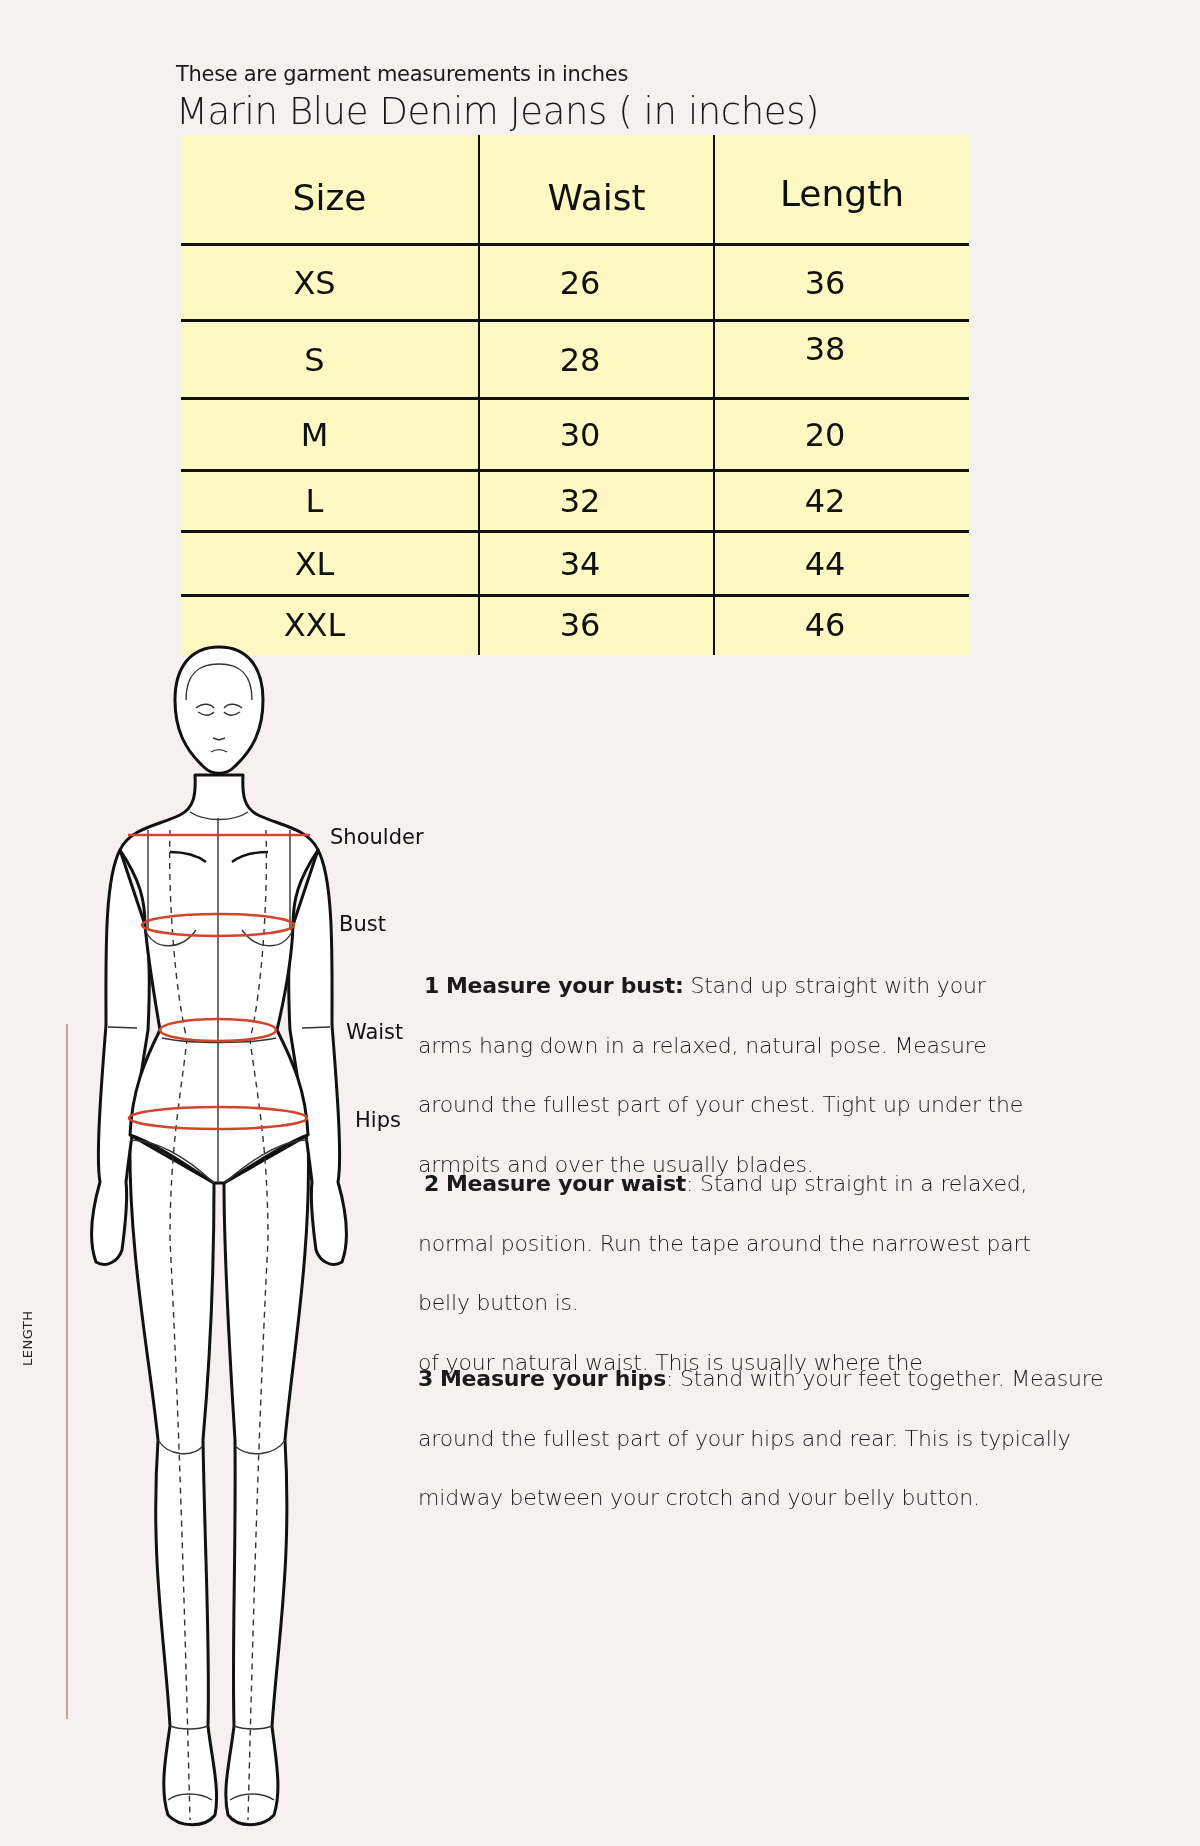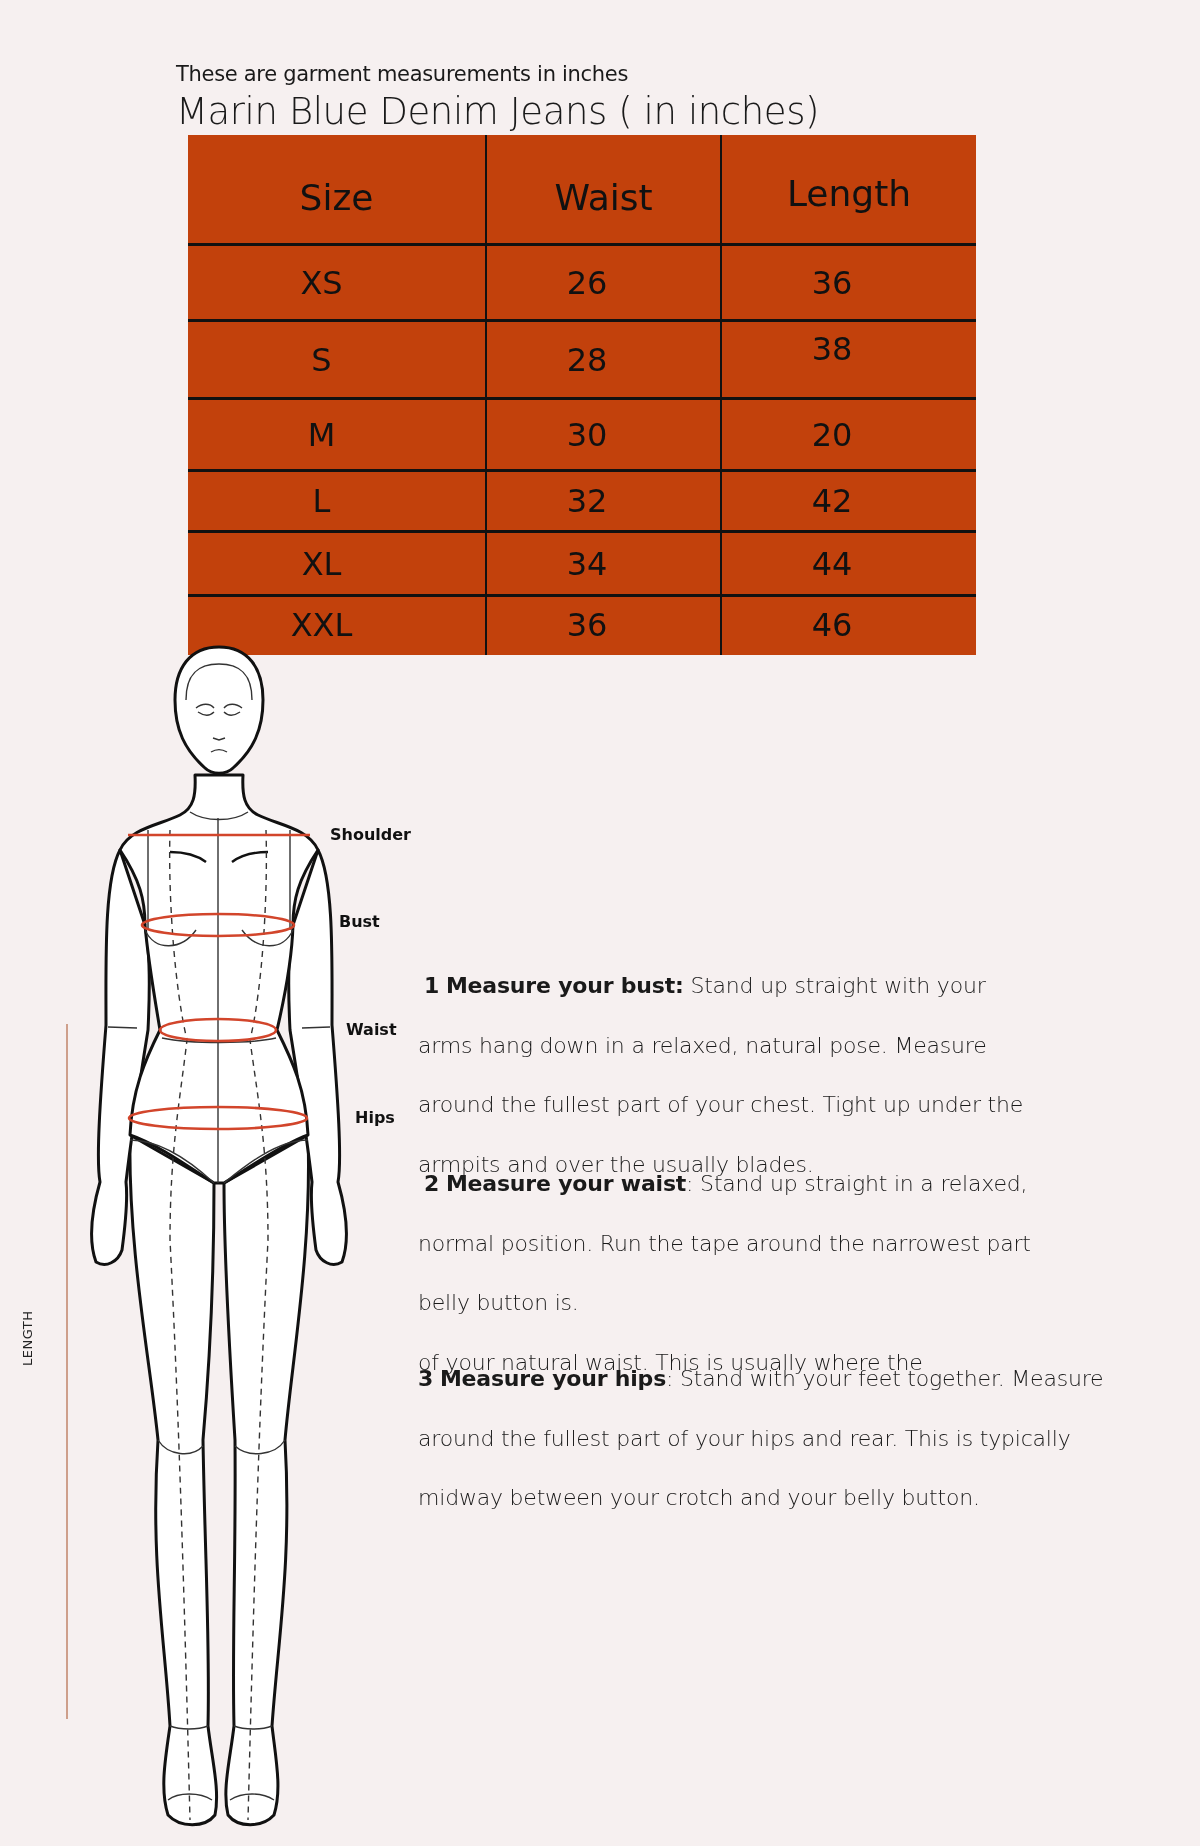--- a/index.html
+++ b/index.html
@@ -11,37 +11,37 @@
   }
   .subtitle {
     position: absolute; left: 176px; top: 62px;
     font-size: 21px; font-weight: 400; letter-spacing: -0.3px; white-space: nowrap;
   }
   .title {
     position: absolute; left: 176px; top: 90px;
     font-size: 37px; font-weight: 300; letter-spacing: -0.4px; white-space: nowrap;
   }
   .size-table {
-    position: absolute; left: 188px; top: 135px; width: 788px; height: 520px;
-    background: #c2410c;
+    position: absolute; left: 181px; top: 135px; width: 788px; height: 520px;
+    background: #fef9c3;
   }
   .size-table .vline {
     position: absolute; top: 0; bottom: 0; width: 2px; background: #111;
   }
   .size-table .hline {
     position: absolute; left: 0; right: 0; height: 3px; background: #111;
   }
   .cell {
     position: absolute; display: flex; align-items: center; justify-content: center;
     font-size: 32px; color: #111;
   }
   .cell.head { font-size: 36px; }
   .figure-svg { position: absolute; left: 0; top: 640px; }
   .fig-label {
-    position: absolute; font-size: 16px; color: #111; white-space: nowrap; font-weight: bold;
+    position: absolute; font-size: 21px; color: #111; white-space: nowrap;
   }
   .length-label {
     position: absolute; left: 20px; top: 1366px; font-size: 13px; color: #222;
     transform: rotate(-90deg); transform-origin: left top; white-space: nowrap;
     letter-spacing: 0.5px;
   }
   .instr {
     position: absolute; left: 418px; font-size: 22px; line-height: 27.5px;
     font-weight: 300; color: #1a1a1a; letter-spacing: -0.2px;
   }

